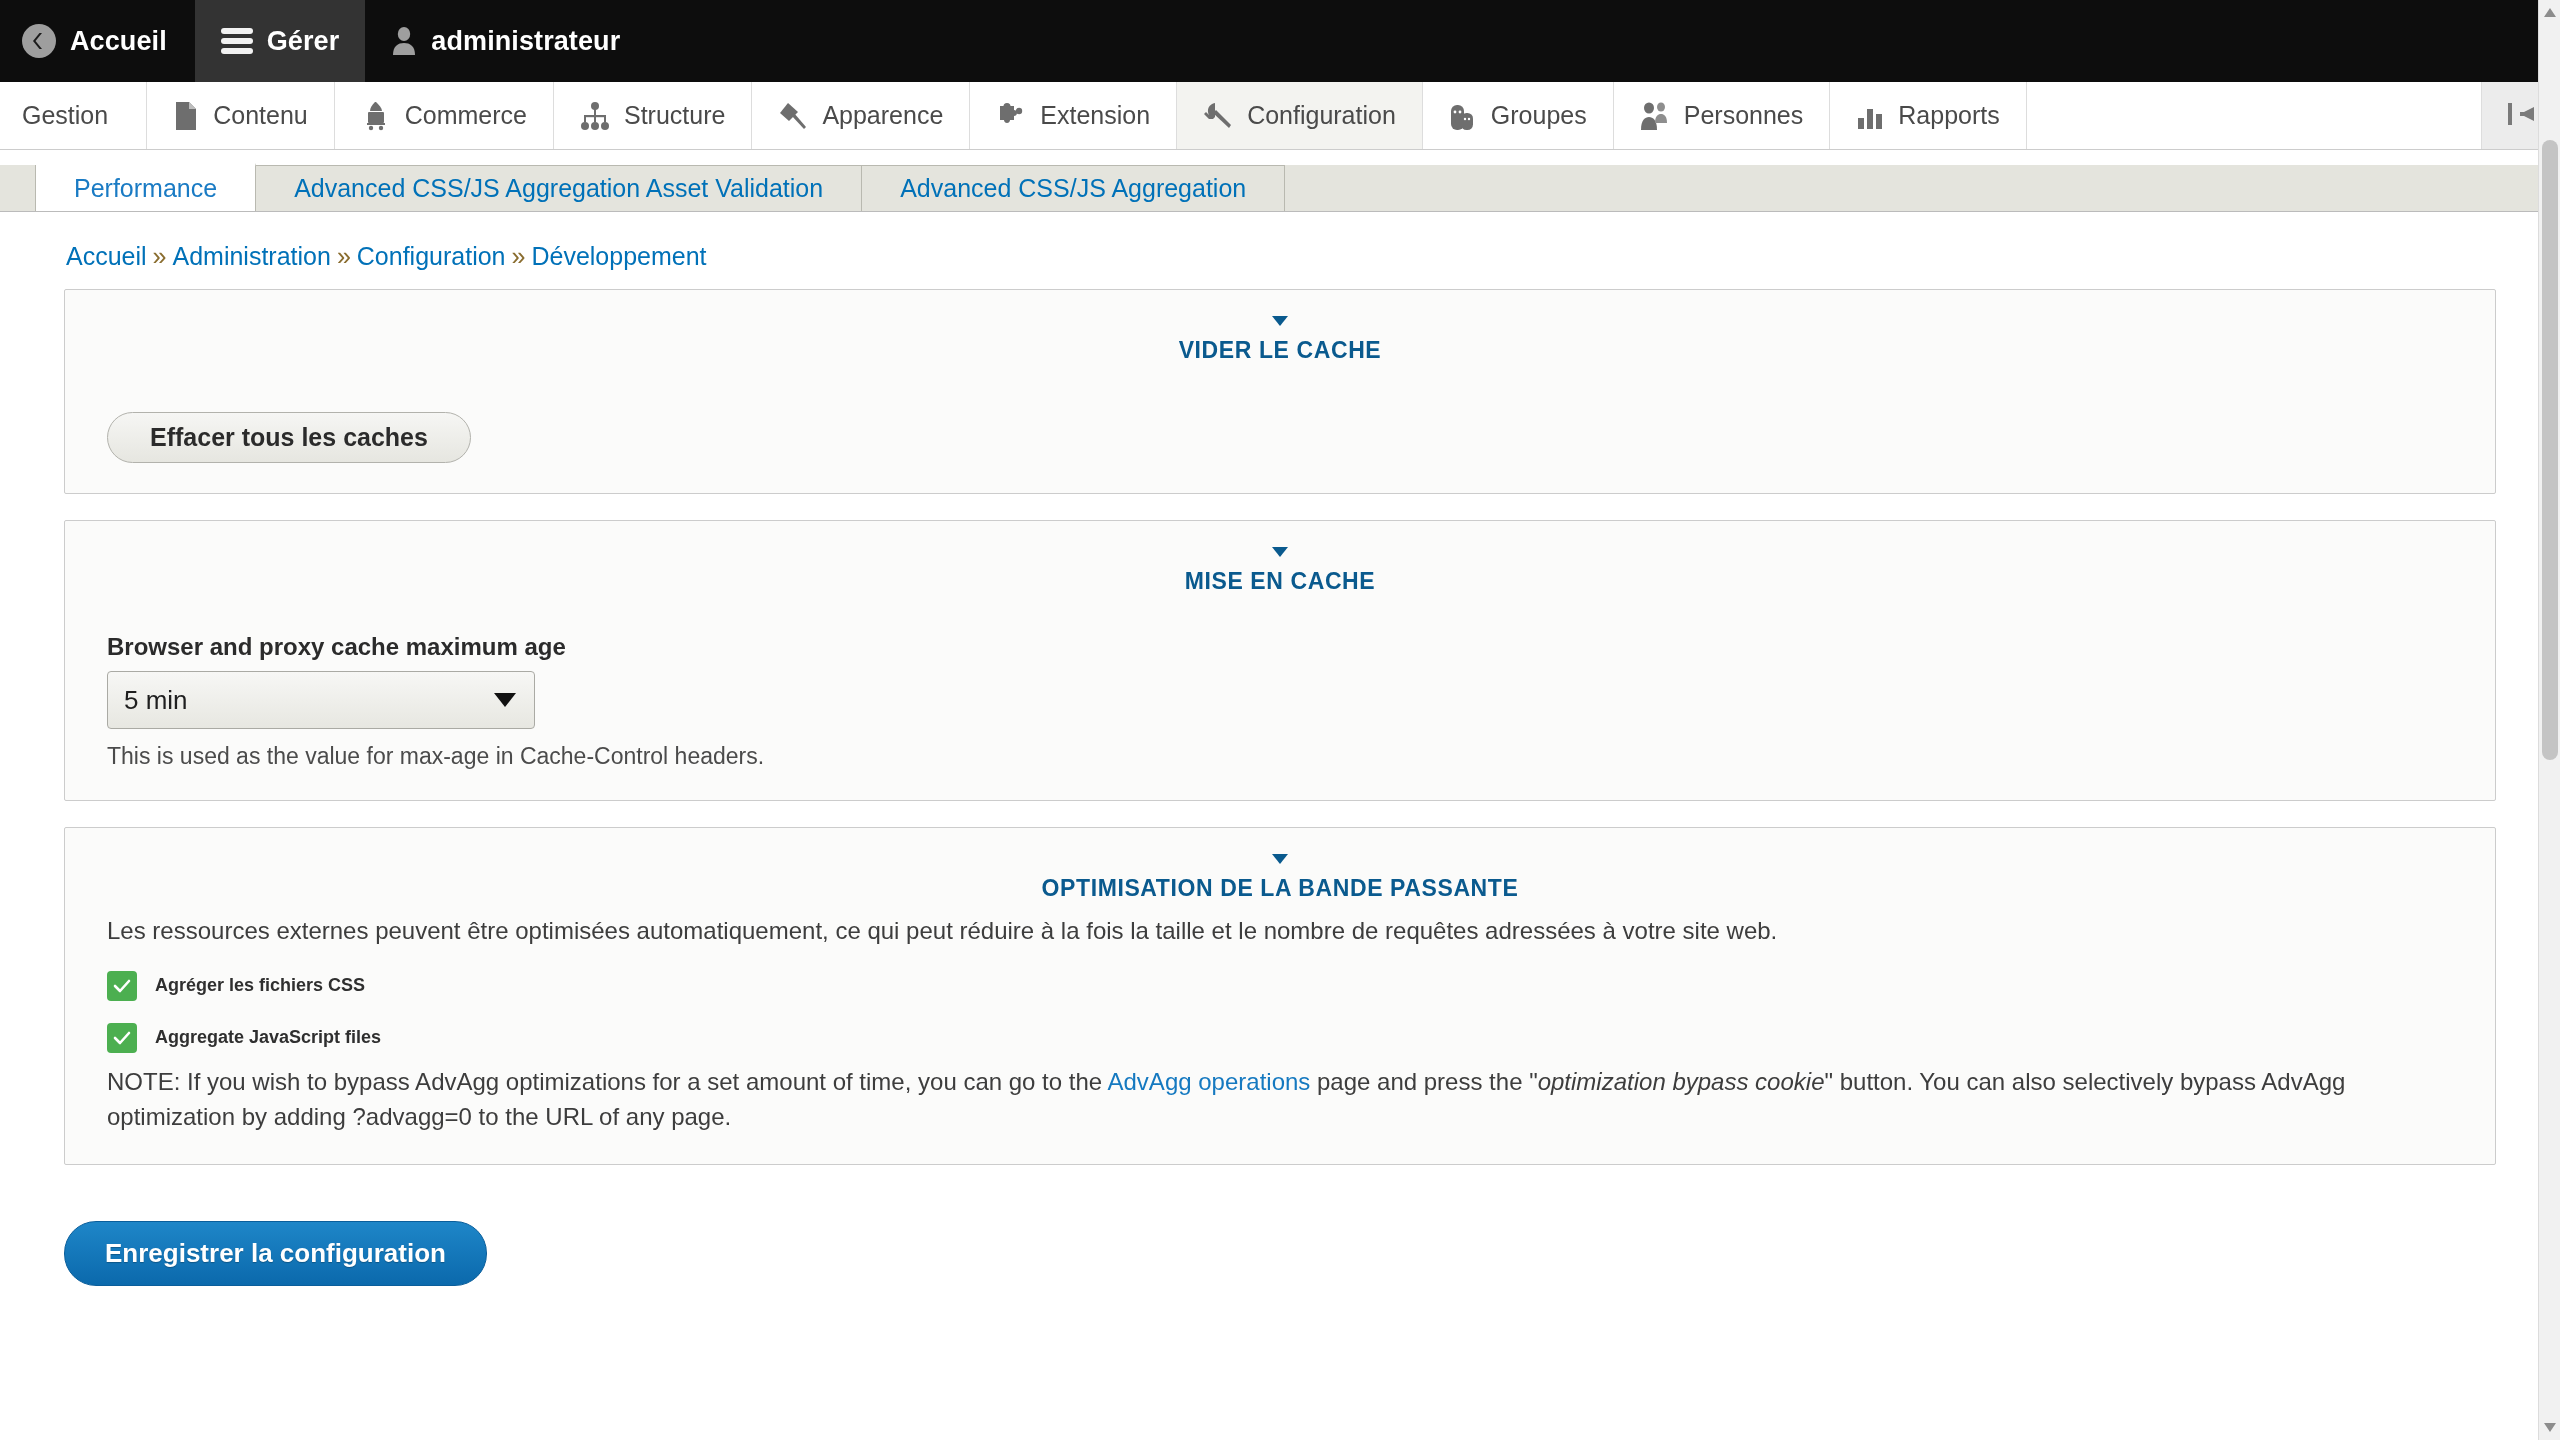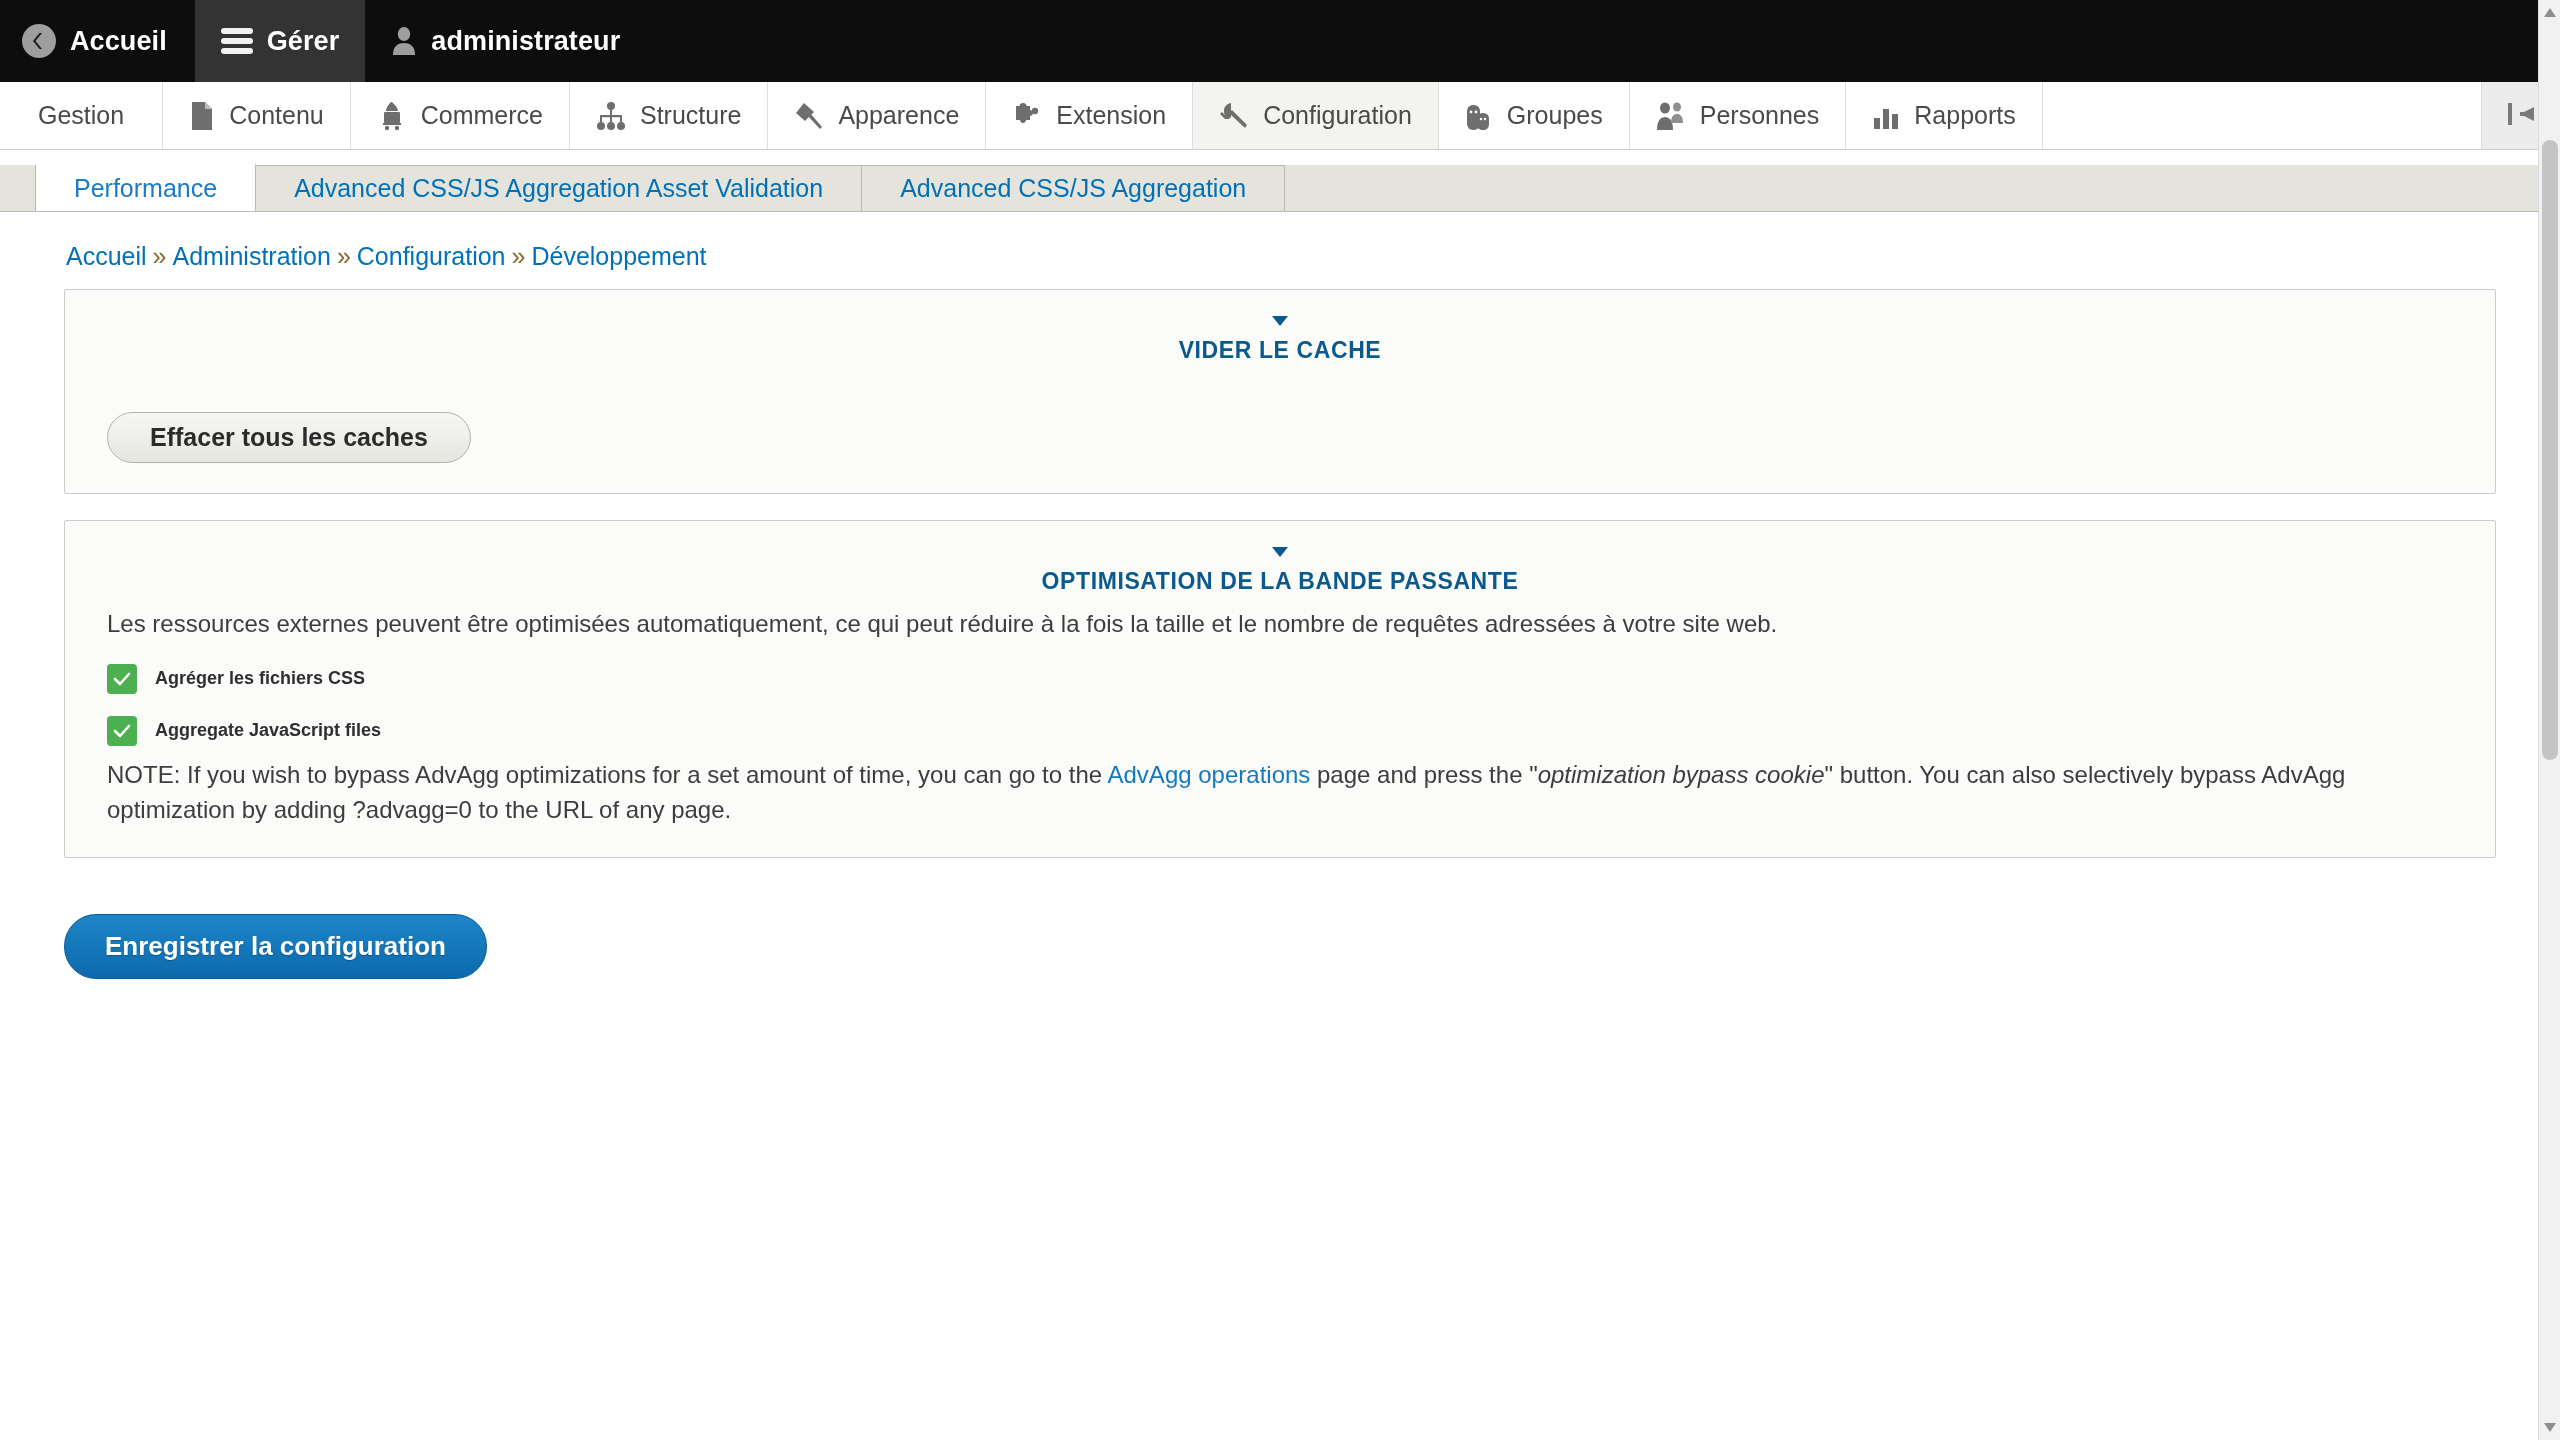--- a/index.html
+++ b/index.html
@@ -63,21 +63,21 @@
     display: flex;
     align-items: center;
     gap: 14px;
     padding: 0 26px;
     font-size: 25px;
     color: #4a4a4a;
     border-right: 1px solid #ddd;
     background: #ffffff;
     white-space: nowrap;
   }
-  .menu-item.first { padding-left: 38px; padding-right: 38px; border-right: 1px solid #ddd; }
+  .menu-item.first { padding-left: 22px; padding-right: 38px; border-right: 1px solid #ddd; }
   .menu-item.shaded { background: #f3f3f0; }
   .menu-item svg { display:block; flex:none; }
   .menu-spacer { flex: 1; background: #ffffff; border-right: 1px solid #ddd; }
   .menu-collapse {
     width: 78px;
     background: #ececec;
     display: flex; align-items: center; justify-content: center;
   }
 
   
@@ -433,20 +433,32 @@
   
   <div class="fieldset">
     <div class="legend">
       <span class="caret"></span>
       <span>VIDER LE CACHE</span>
     </div>
     <button class="btn-secondary">Effacer tous les caches</button>
   </div>
 
   
+  <div class="fieldset">
+    <div class="legend">
+      <span class="caret"></span>
+      <span>MISE EN CACHE</span>
+    </div>
+    <div class="form-label">Browser and proxy cache maximum age</div>
+    <div class="select-box">
+      <span>5 min</span>
+      <span class="sel-caret"></span>
+    </div>
+    <div class="desc">This is used as the value for max-age in Cache-Control headers.</div>
+  </div>
 
   
   <div class="fieldset">
     <div class="legend">
       <span class="caret"></span>
       <span>OPTIMISATION DE LA BANDE PASSANTE</span>
     </div>
 
     <div class="para">Les ressources externes peuvent être optimisées automatiquement, ce qui peut réduire à la fois la taille et le nombre de requêtes adressées à votre site web.</div>
 

